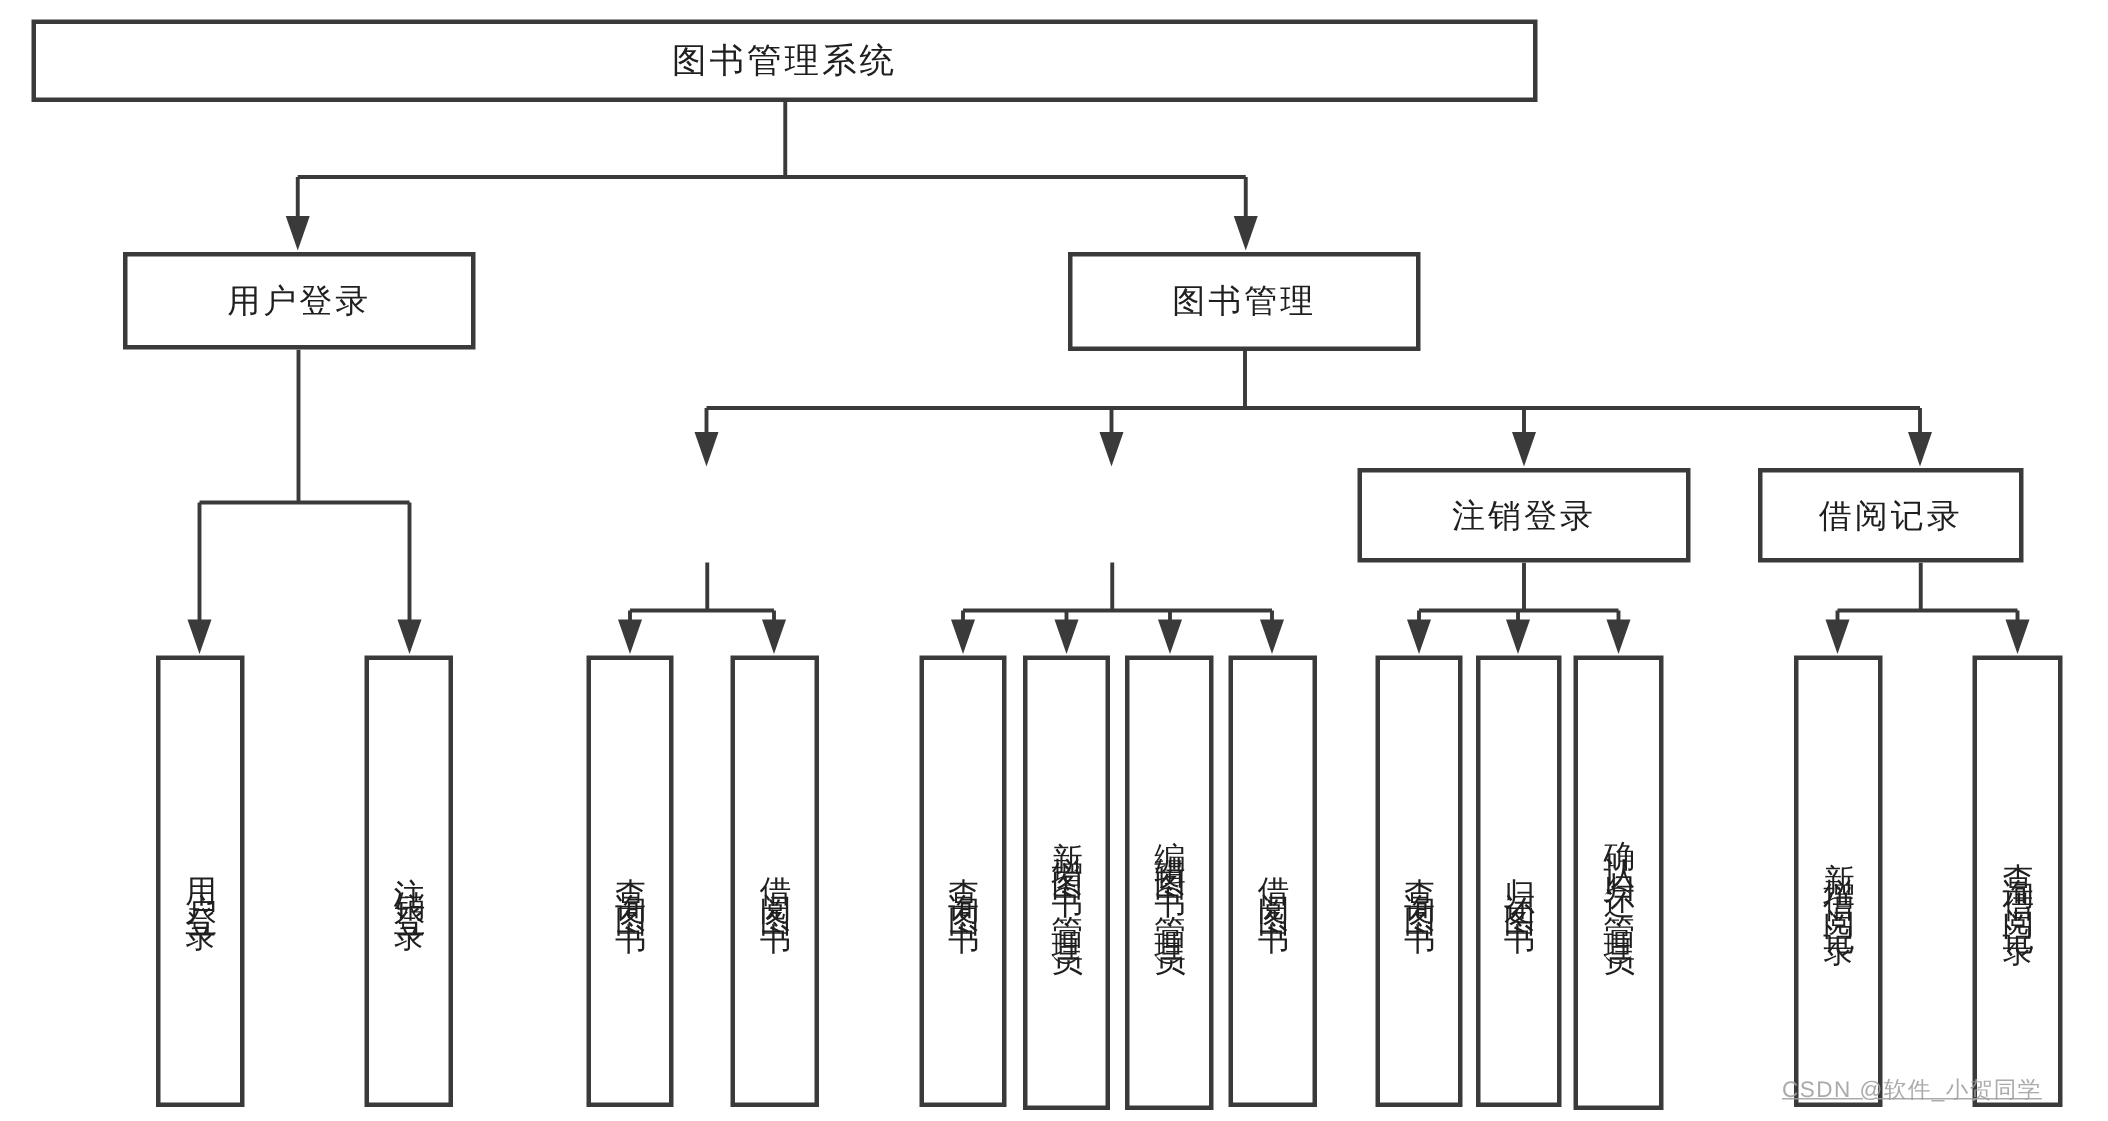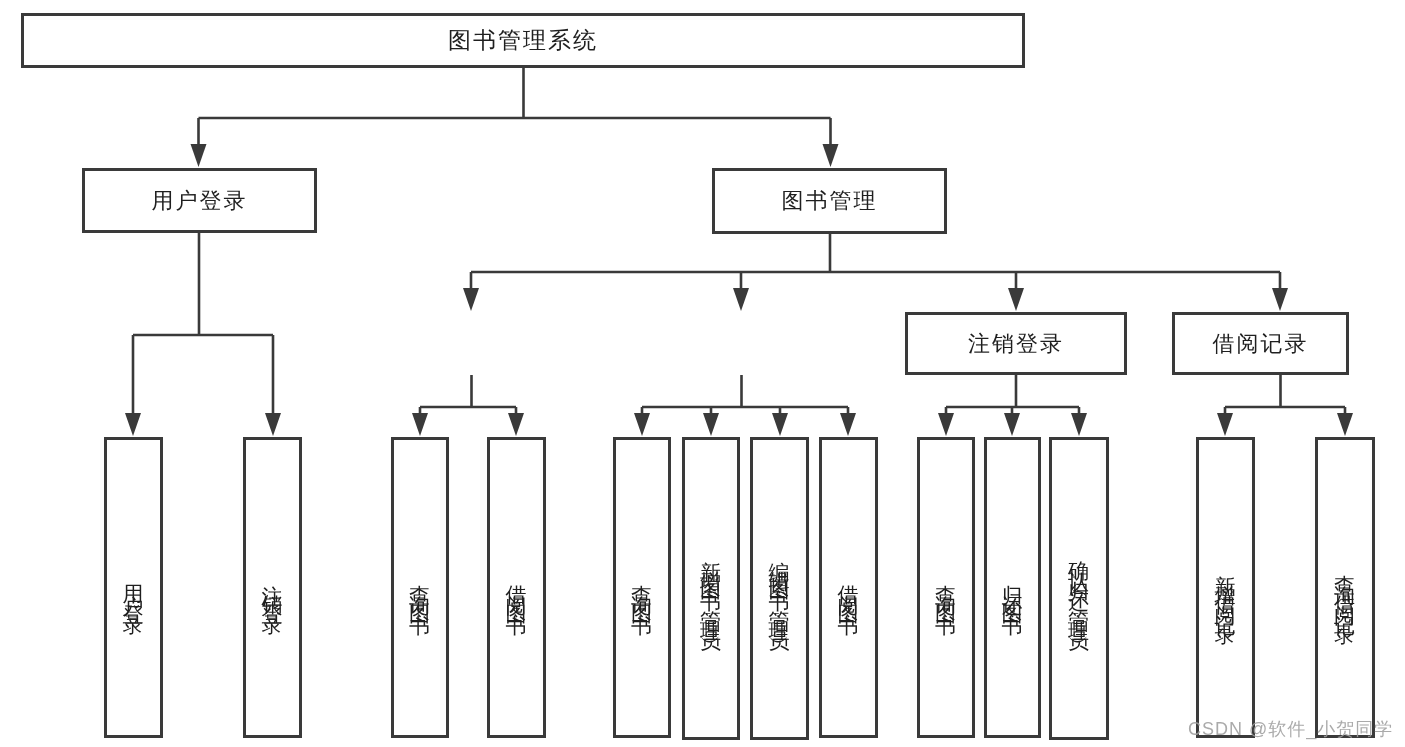--- a/index.html
+++ b/index.html
@@ -14,22 +14,22 @@
   .hlabel{font-size:22px;letter-spacing:2px;white-space:nowrap;}
   .root .hlabel{font-size:23px;}
   .leaf span{
     writing-mode:vertical-rl;text-orientation:mixed;
     font-size:21px;letter-spacing:10px;line-height:1;white-space:nowrap;
   }
   #wires{position:absolute;left:0;top:0;pointer-events:none;}
   #wires path{stroke:#3a3a3a;stroke-width:2.6;fill:none;}
   #wires polygon{fill:#3a3a3a;stroke:none;}
   .watermark{
-    position:absolute;left:1188px;top:717px;font-size:18px;letter-spacing:1px;
-    color:rgba(158,158,158,0.88);white-space:nowrap;z-index:5;
+    position:absolute;left:1188px;top:717px;font-size:15px;letter-spacing:1px;
+    color:rgba(158,158,158,0.88);white-space:nowrap;z-index:5;text-decoration:underline;
   }
 </style>
 </head>
 <body>
 
 <div id="stage">
 
   <svg id="wires" width="1405" height="747" aria-hidden="true">
     <g>
       <path d="M523.5 68 V118 M198.5 118 H830.5 M198.5 118 V146 M830.5 118 V146"></path>

